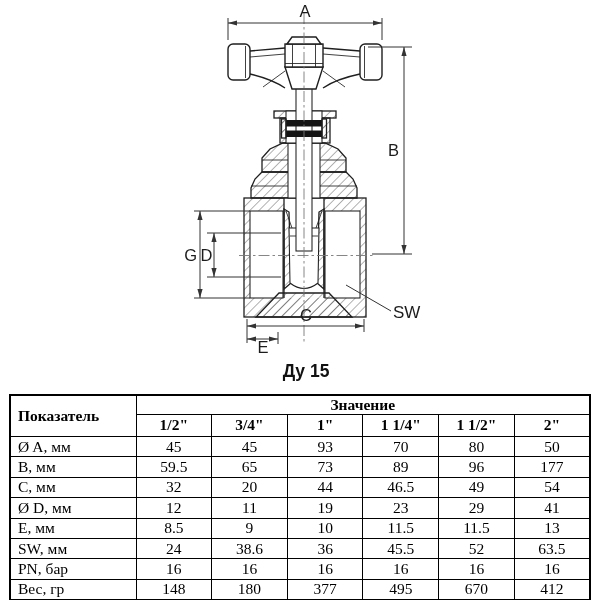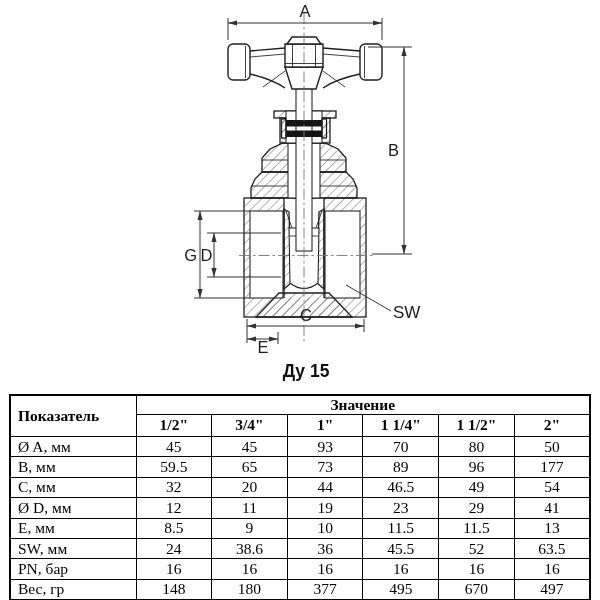--- a/index.html
+++ b/index.html
@@ -258,18 +258,18 @@
           <td>16</td>
           <td>16</td>
         </tr>
         <tr>
           <td class="lbl">Вес, гр</td>
           <td>148</td>
           <td>180</td>
           <td>377</td>
           <td>495</td>
           <td>670</td>
-          <td>497</td>
+          <td>412</td>
         </tr>
       </tbody>
   </table>
 
 </div>
 
 </body></html>

